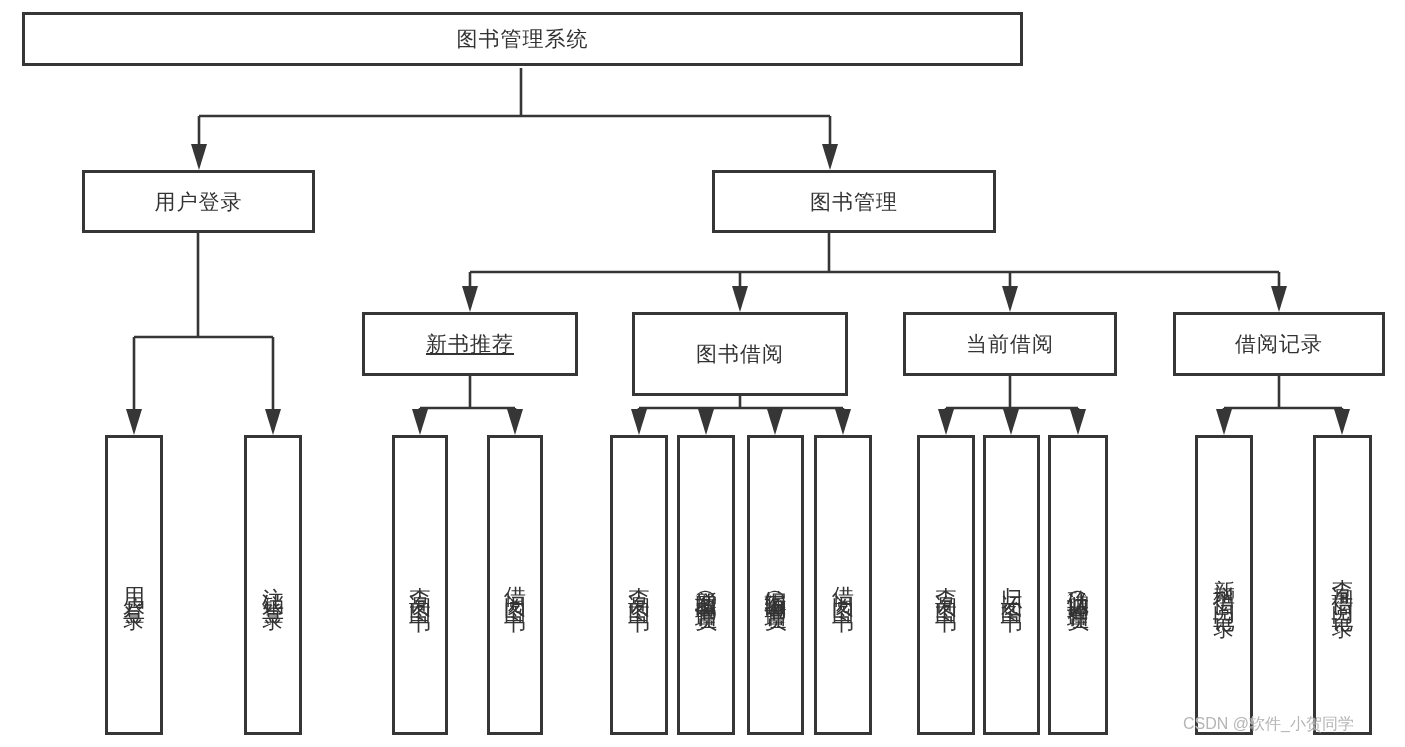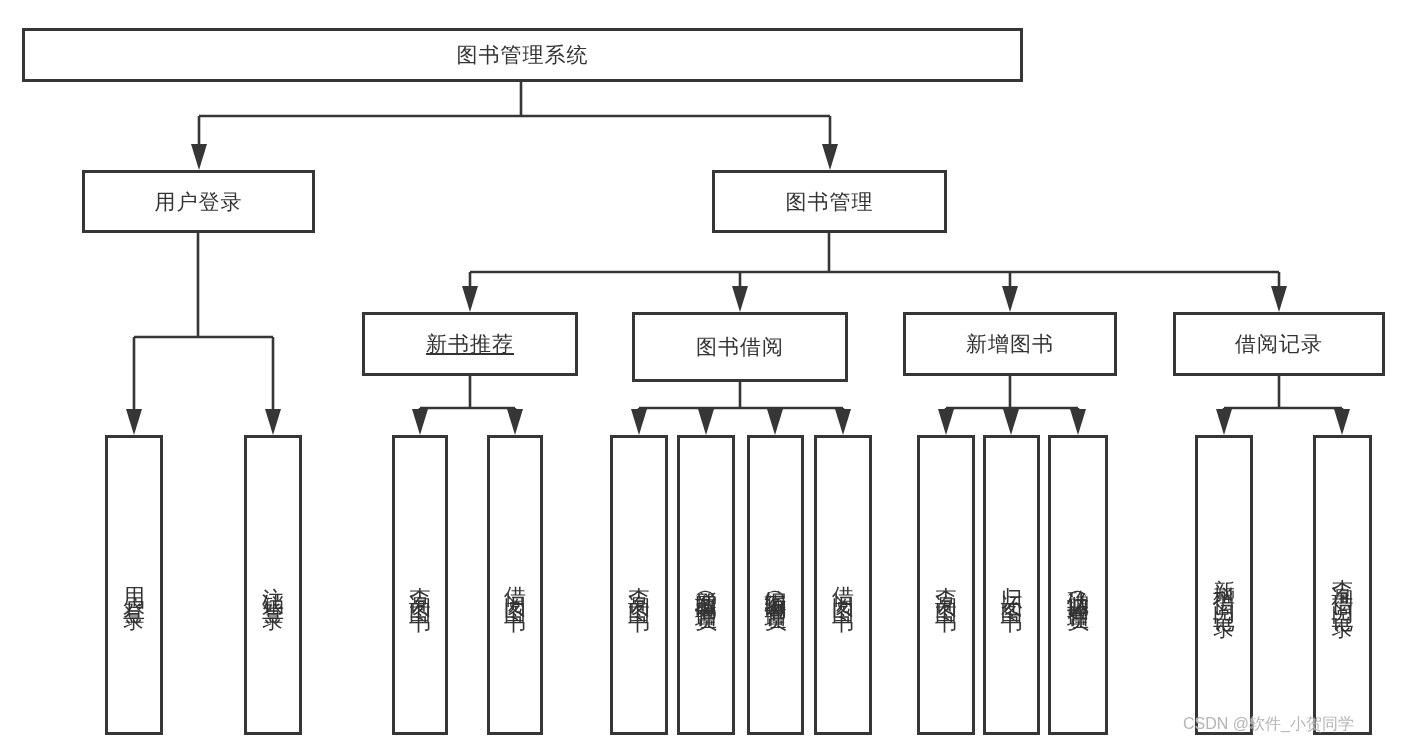--- a/index.html
+++ b/index.html
@@ -111,39 +111,39 @@
       <polygon points="1070,409 1086,409 1078,435"></polygon>
     </g>
 
     <g>
       <path d="M1279 376 V408 M1224 408 H1342 M1224 408 V411 M1342 408 V411"></path>
       <polygon points="1216,409 1232,409 1224,435"></polygon>
       <polygon points="1334,409 1350,409 1342,435"></polygon>
     </g>
   </svg>
 
-  <div class="node hbox" style="left:22px; top:28px; width:1001px; height:54px;">
+  <div class="node hbox" style="left:22px; top:12px; width:1001px; height:54px;">
     <span>图书管理系统</span>
   </div>
 
   <div class="node hbox" style="left:82px; top:170px; width:233px; height:63px;">
     <span>用户登录</span>
   </div>
-  <div class="node hbox" style="left:712px; top:170px; width:235px; height:63px;">
+  <div class="node hbox" style="left:712px; top:170px; width:284px; height:63px;">
     <span>图书管理</span>
   </div>
 
   <div class="node hbox" style="left:362px; top:312px; width:216px; height:64px;text-decoration:underline;">
     <span>新书推荐</span>
   </div>
-  <div class="node hbox" style="left:632px; top:312px; width:216px; height:70px;">
+  <div class="node hbox" style="left:632px; top:312px; width:216px; height:84px;">
     <span>图书借阅</span>
   </div>
   <div class="node hbox" style="left:903px; top:312px; width:214px; height:64px;">
-    <span>新增图书</span>
+    <span>当前借阅</span>
   </div>
   <div class="node hbox" style="left:1173px; top:312px; width:212px; height:64px;">
     <span>借阅记录</span>
   </div>
 
   <div class="node vbox" style="left:105px; top:435px; width:58px; height:300px;">
     <span>用户登录</span>
   </div>
   <div class="node vbox" style="left:244px; top:435px; width:58px; height:300px;">
     <span>注销登录</span>

